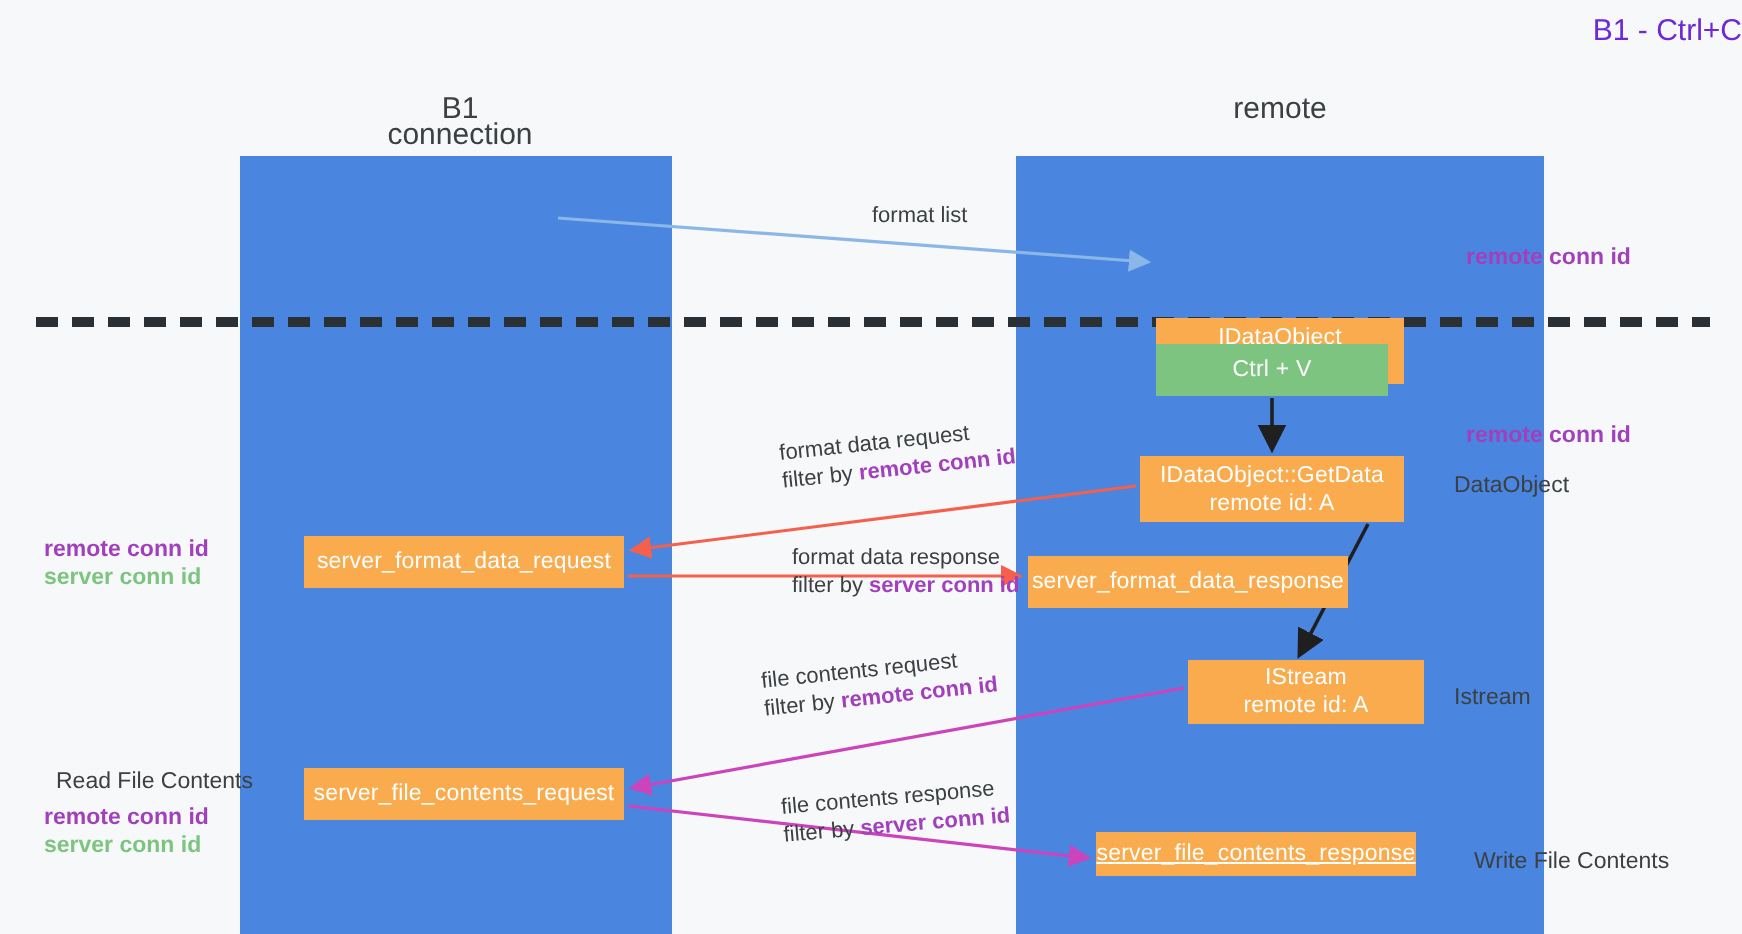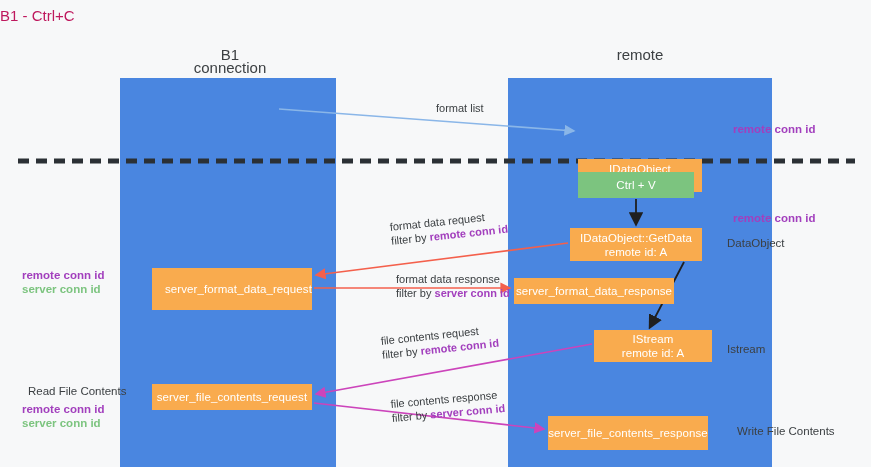--- a/index.html
+++ b/index.html
@@ -12,21 +12,21 @@
   #stage{position:relative;width:871px;height:467px;}
 
   
   .lane{position:absolute;background:#4a86e0;}
   #lane-b1{left:120px;top:78px;width:216px;height:389px;}
   #lane-a1{left:508px;top:78px;width:264px;height:389px;}
 
   
   #title{
     position:absolute;left:0;top:6px;width:871px;
-    text-align:left;color:#be185d;font-size:15px;line-height:20px;
+    text-align:right;color:#6d28d9;font-size:15px;line-height:20px;
   }
 
   
   .lane-head{
     position:absolute;text-align:center;color:#3c4043;
     font-size:15px;line-height:13px;
   }
   #head-b1{left:150px;top:48px;width:160px;}
   #head-a1{left:560px;top:48px;width:160px;}
 
@@ -37,25 +37,25 @@
     text-align:center;color:#ffffff;font-size:11.5px;line-height:14px;
     letter-spacing:.1px;
   }
   .green{background:#7cc47f;}
   .orange{background:#f9ab4e;}
 
   #box-ctrlc{left:158px;top:95px;width:120px;height:28px;}
   #box-idataobject{left:578px;top:115px;width:124px;height:33px;margin-top:44px;}
   #box-ctrlv{left:578px;top:172px;width:116px;height:26px;}
   #box-getdata{left:570px;top:228px;width:132px;height:33px;}
-  #box-fmt-req{left:152px;top:268px;width:160px;height:42px;justify-content:flex-end;}
+  #box-fmt-req{left:152px;top:268px;width:160px;height:26px;}
   #box-fmt-res{left:514px;top:278px;width:160px;height:26px;}
   #box-istream{left:594px;top:330px;width:118px;height:32px;}
   #box-file-req{left:152px;top:384px;width:160px;height:26px;}
-  #box-file-res{left:548px;top:416px;width:160px;height:34px;}
+  #box-file-res{left:548px;top:416px;width:160px;height:22px;text-decoration:underline;}
 
   
   .side{position:absolute;font-size:11.5px;line-height:14px;color:#3c4043;}
   .bold-purple{color:#a23fbd;font-weight:bold;}
   .bold-green{color:#7cc47f;font-weight:bold;}
   #lbl-remote-1{left:733px;top:122px;}
   #lbl-remote-2{left:733px;top:211px;}
   #lbl-dataobject{left:727px;top:236px;}
   #lbl-istream{left:727px;top:342px;}
   #lbl-write{left:737px;top:424px;}

